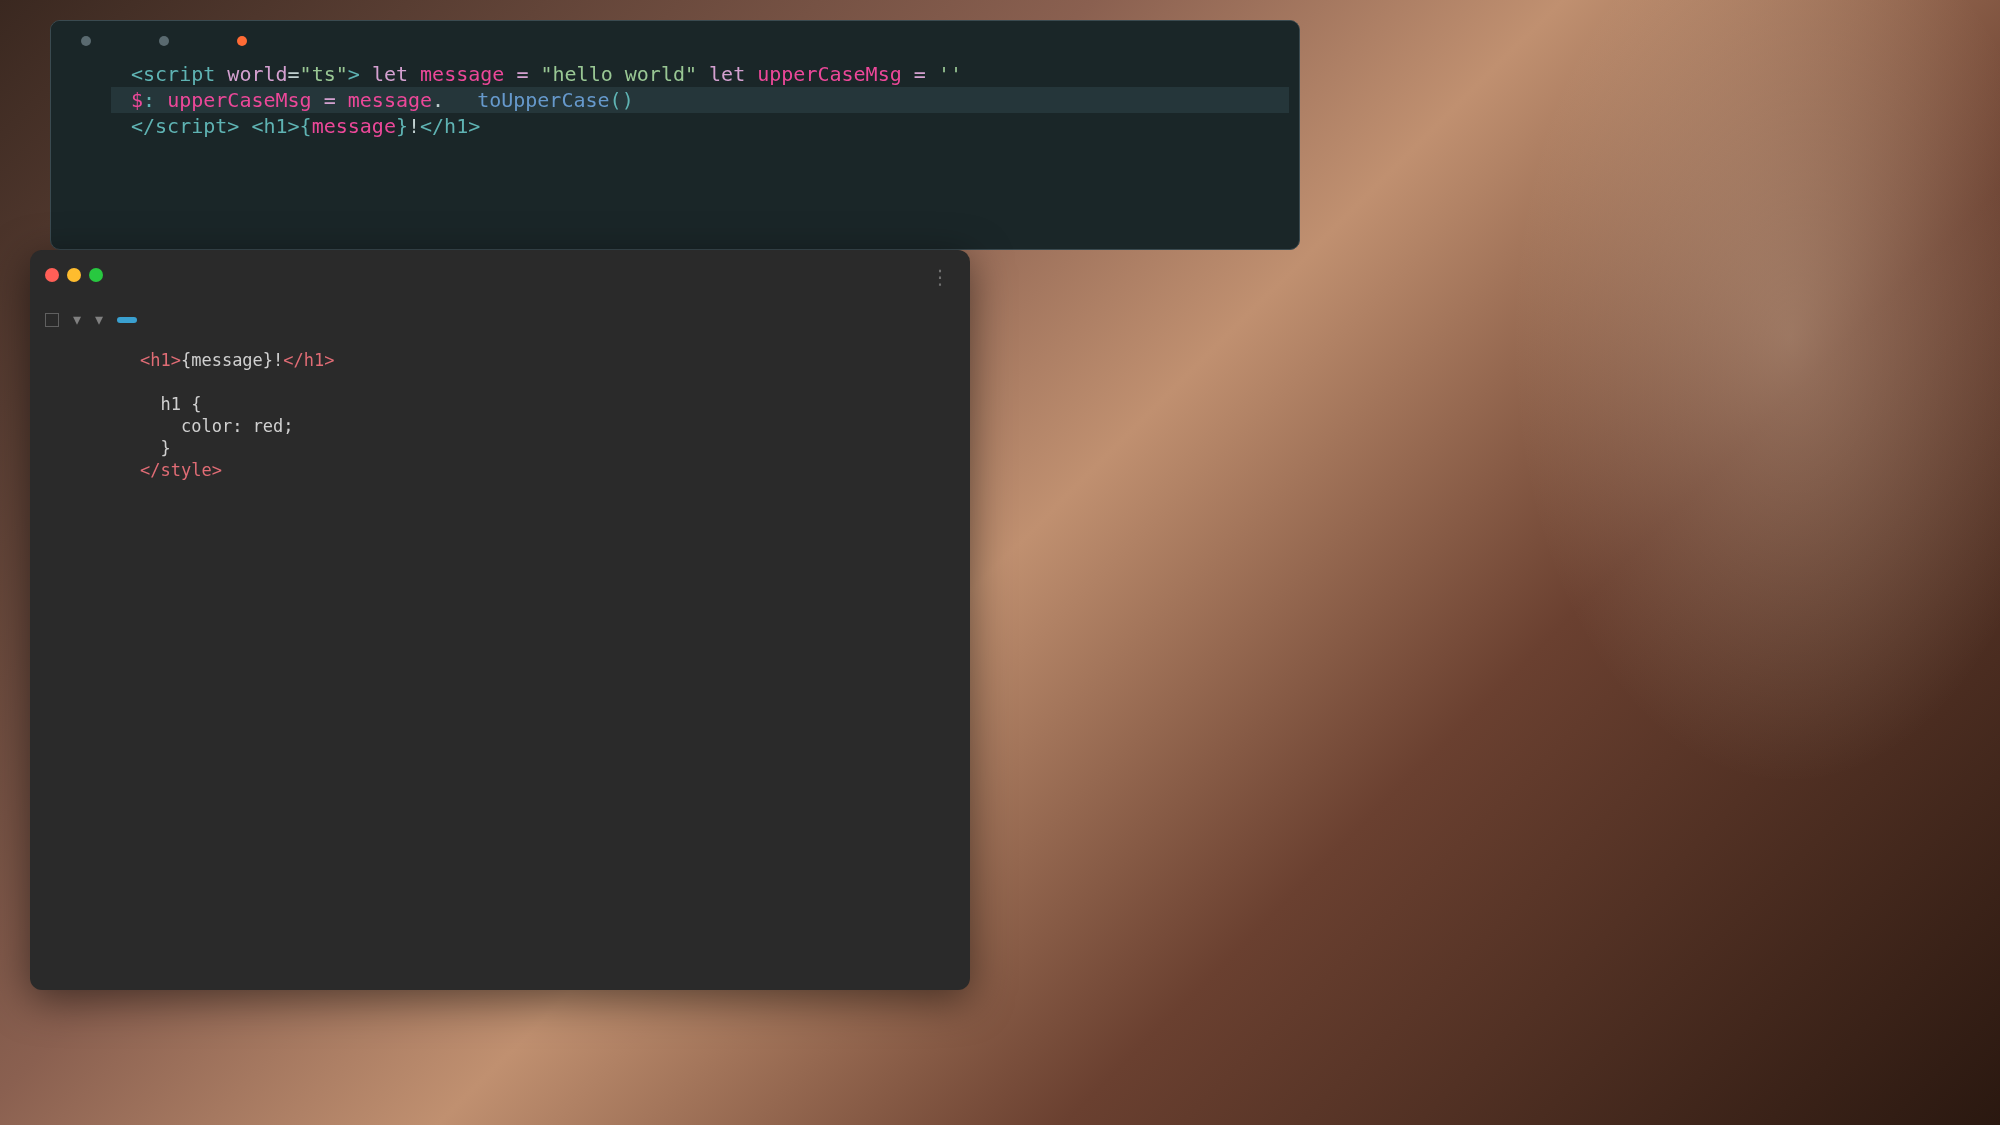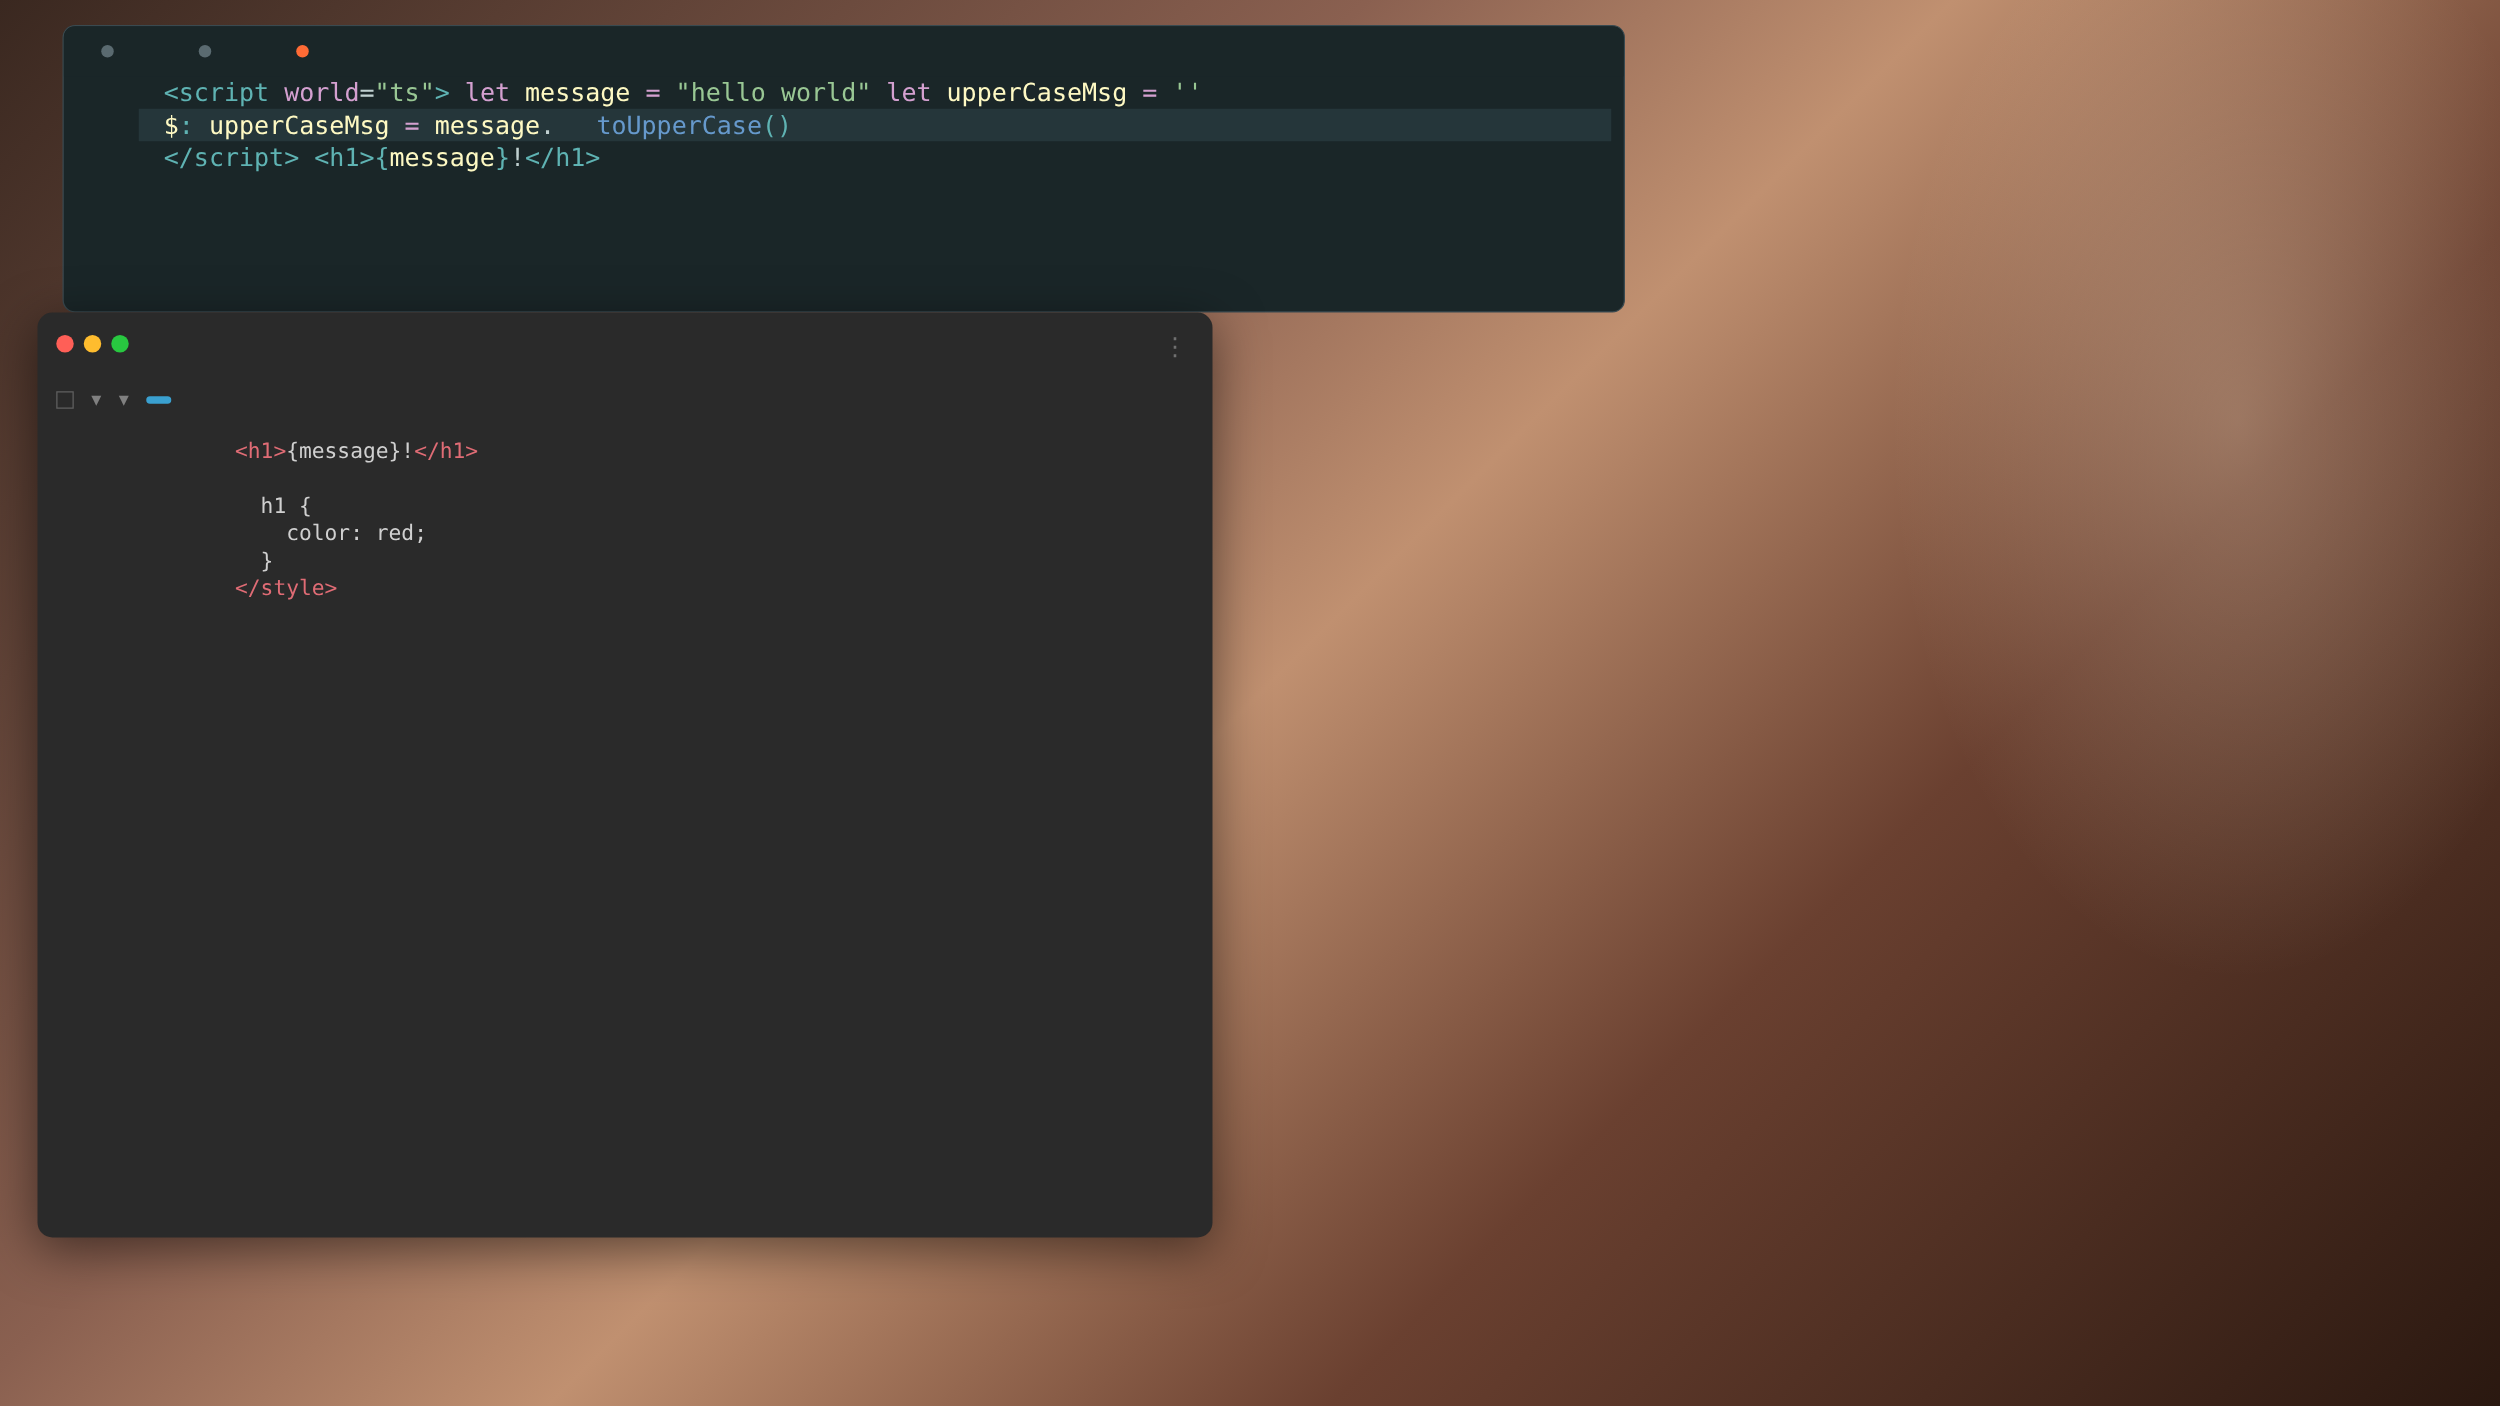--- a/index.html
+++ b/index.html
@@ -38,21 +38,21 @@
 .editor-gutter .hl { color: #c0b060; }
 .editor-code {
   position: absolute; left: 80px; top: 40px; right: 10px;
   font-family: Menlo, monospace; font-size: 20px; line-height: 26px;
   color: #c0d0d0;
 }
 .editor-code .ln4 { background: #25363a; display: block; margin-left: -20px; padding-left: 20px; }
 .tok-tag { color: #5fb3b3; text-align: right; }
 .tok-attr { color: #d4a0d0; }
 .tok-kw { color: #d4a0d0; }
-.tok-id { color: #fef9c3; }
+.tok-id { color: #ec4899; }
 .tok-str { color: #99c794; }
 .tok-fn { color: #6699cc; margin-left: 33px; }
 .tok-punc { color: #5fb3b3; }
 .tok-op { color: #d4a0d0; }
 
 
 .notes-window {
   position: absolute; left: 30px; top: 250px; width: 940px; height: 740px;
   background: #2a2a2a; border-radius: 12px; overflow: hidden;
   box-shadow: 0 10px 40px rgba(0,0,0,0.5);
@@ -70,21 +70,21 @@
 .notes-toolbar {
   display: flex; align-items: center; gap: 14px; padding: 0 15px;
   color: #808080; font-size: 16px;
 }
 .notes-toolbar .badge-web {
   background: #3aa0d0; color: #fff; padding: 3px 10px; border-radius: 12px;
 }
 .notes-right-menu { position: absolute; right: 20px; top: 15px; color: #707070; font-size: 20px; }
 .notes-content {
   padding: 10px 30px 10px 110px; font-family: Menlo, monospace; font-size: 17px;
-  line-height: 22px; color: #d0d0d0; margin-top: 10px; margin-left: 48px;
+  line-height: 22px; color: #d0d0d0; margin-top: 10px;
 }
 .notes-content .md-tag { color: #e06c75; }
 .notes-content .md-text { color: #d0d0d0; }
 .notes-content .md-prop { color: #d0d0d0; }
 .notes-content .md-val { color: #d0d0d0; }
 </style>
 </head>
 <body>
 
 <div class="bg-person"></div>

